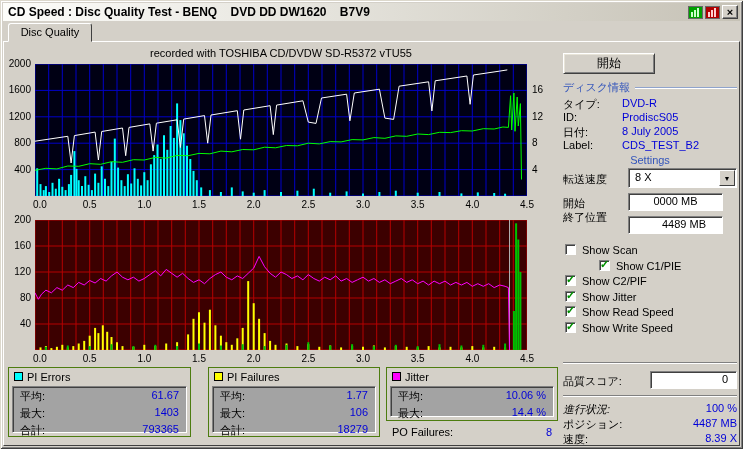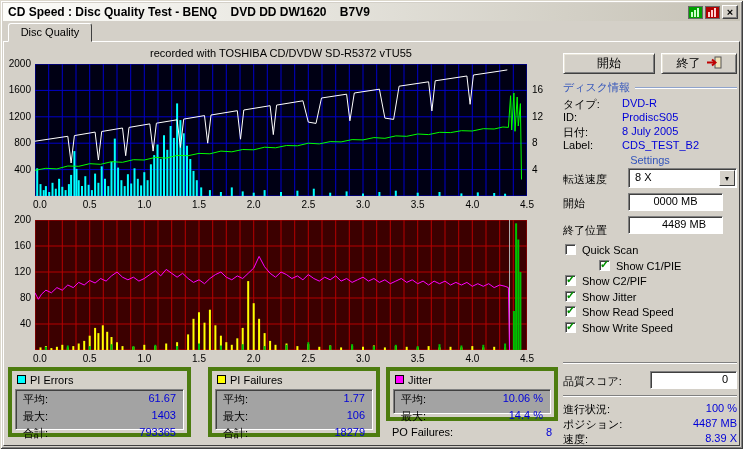--- a/index.html
+++ b/index.html
@@ -36,21 +36,21 @@
     position:absolute; left:3px; top:41px; width:737px; height:405px; background:#d4d0c8;
     border:1px solid; border-color:#fff #404040 #404040 #fff;
   }
 
   .chart-title { position:absolute; left:35px; top:47px; width:492px; text-align:center; font-size:11px; }
 
   svg.chart { position:absolute; display:block; }
   .tick { position:absolute; font-size:10px; color:#000; }
 
   
-  .statbox { position:absolute; border:4px solid #4d7c0f; background:#d4d0c8; }
+  .statbox { position:absolute; border:1px solid #4d7c0f; background:#d4d0c8; }
   .shead { height:15px; display:flex; align-items:center; gap:4px; padding:2px 5px 0 5px; font-size:11px; }
   .swatch { width:9px; height:9px; border:1px solid #000; display:inline-block; }
   .spanel {
     position:absolute; left:3px; right:3px; top:18px; bottom:3px; background:#a3a3a3;
     border:1px solid; border-color:#808080 #fff #fff #808080; box-shadow:inset 1px 1px 0 #404040;
     padding:1px 0;
   }
   .srow { display:flex; justify-content:space-between; padding:1px 7px; }
   .srow .val { color:#0000d8; }
   .po-row { position:absolute; display:flex; justify-content:space-between; font-size:11px; }
@@ -434,30 +434,20 @@
   </div>
 
   <div class="po-row" style="left:392px; top:426px; width:160px;">
     <span>PO Failures:</span>
     <span class="val">8</span>
   </div>
 
   <div class="btn" style="left:563px; top:53px; width:92px; height:21px;">
     <span>開始</span>
   </div>
-  <div class="btn" style="left:661px; top:53px; width:76px; height:21px;">
-    <span>終了</span>
-    <span>
-      <svg width="16" height="13">
-          <rect x="9" y="1" width="6" height="11" fill="#efe2b8" stroke="#555"></rect>
-          <path d="M1 6.5 H9" stroke="#c00000" stroke-width="2"></path>
-          <path d="M6 3.5 L9.5 6.5 L6 9.5" fill="none" stroke="#c00000" stroke-width="2"></path>
-        </svg>
-    </span>
-  </div>
 
   <div class="ghead" style="left:563px; top:80px; width:174px;">
     <span>ディスク情報</span>
       <span class="hline"></span>
   </div>
 
   <span class="rlabel" style="left:563px; top:97px;">タイプ:</span>
   <span class="rvalue" style="left:622px; top:97px;">DVD-R</span>
   <span class="rlabel" style="left:563px; top:111px;">ID:</span>
   <span class="rvalue" style="left:622px; top:111px;">ProdiscS05</span>
@@ -473,26 +463,26 @@
 
   <span class="rlabel" style="left:563px; top:172px;">転送速度</span>
   <div class="inset combo" style="left:628px; top:168px; width:109px; height:20px;">
     <span>8 X</span>
     <span class="combo-btn">▼</span>
   </div>
 
   <span class="rlabel" style="left:563px; top:196px;">開始</span>
   <div class="inset field" style="left:628px; top:193px; width:95px; height:18px;">0000 MB</div>
 
-  <span class="rlabel" style="left:563px; top:223px;">終了位置</span>
+  <span class="rlabel" style="left:563px; top:210px;">終了位置</span>
   <div class="inset field" style="left:628px; top:216px; width:95px; height:18px;padding-left:17px;">4489 MB</div>
 
   <div class="cb-row" style="top:243px;">
     <span class="cb-box"></span>
-    <span>Quick Scan</span>
+    <span>Show Scan</span>
   </div>
   <div class="cb-row" style="top:259px;padding-left:34px;">
     <span class="cb-box checked"></span>
     <span>Show C1/PIE</span>
   </div>
   <div class="cb-row" style="top:274px;">
     <span class="cb-box checked"></span>
     <span>Show C2/PIF</span>
   </div>
   <div class="cb-row" style="top:290px;">
@@ -508,21 +498,21 @@
     <span>Show Write Speed</span>
   </div>
 
   <div class="groove" style="left:563px; top:362px; width:174px;"></div>
 
   <span class="rlabel" style="left:563px; top:374px;">品質スコア:</span>
   <div class="inset field" style="left:650px; top:371px; width:87px; height:18px; text-align:right; padding-right:8px;">0</div>
 
   <div class="groove" style="left:563px; top:395px; width:174px;"></div>
 
-  <span class="rlabel" style="left:563px; top:402px;">進行状況:</span>
+  <span class="rlabel" style="left:563px; top:402px;font-style:italic;">進行状況:</span>
   <span class="rvalue" style="left:642px; top:402px; width:95px; text-align:right;">100 %</span>
   <span class="rlabel" style="left:563px; top:417px;">ポジション:</span>
   <span class="rvalue" style="left:642px; top:417px; width:95px; text-align:right;">4487 MB</span>
   <span class="rlabel" style="left:563px; top:432px;">速度:</span>
   <span class="rvalue" style="left:642px; top:432px; width:95px; text-align:right;">8.39 X</span>
 
 <span class="tick" style="left: 1px; top: 58px; width: 30px; text-align: right;">2000</span>
     <span class="tick" style="left: 1px; top: 84.4px; width: 30px; text-align: right;">1600</span>
     <span class="tick" style="left: 1px; top: 110.8px; width: 30px; text-align: right;">1200</span>
     <span class="tick" style="left: 1px; top: 137.2px; width: 30px; text-align: right;">800</span>

